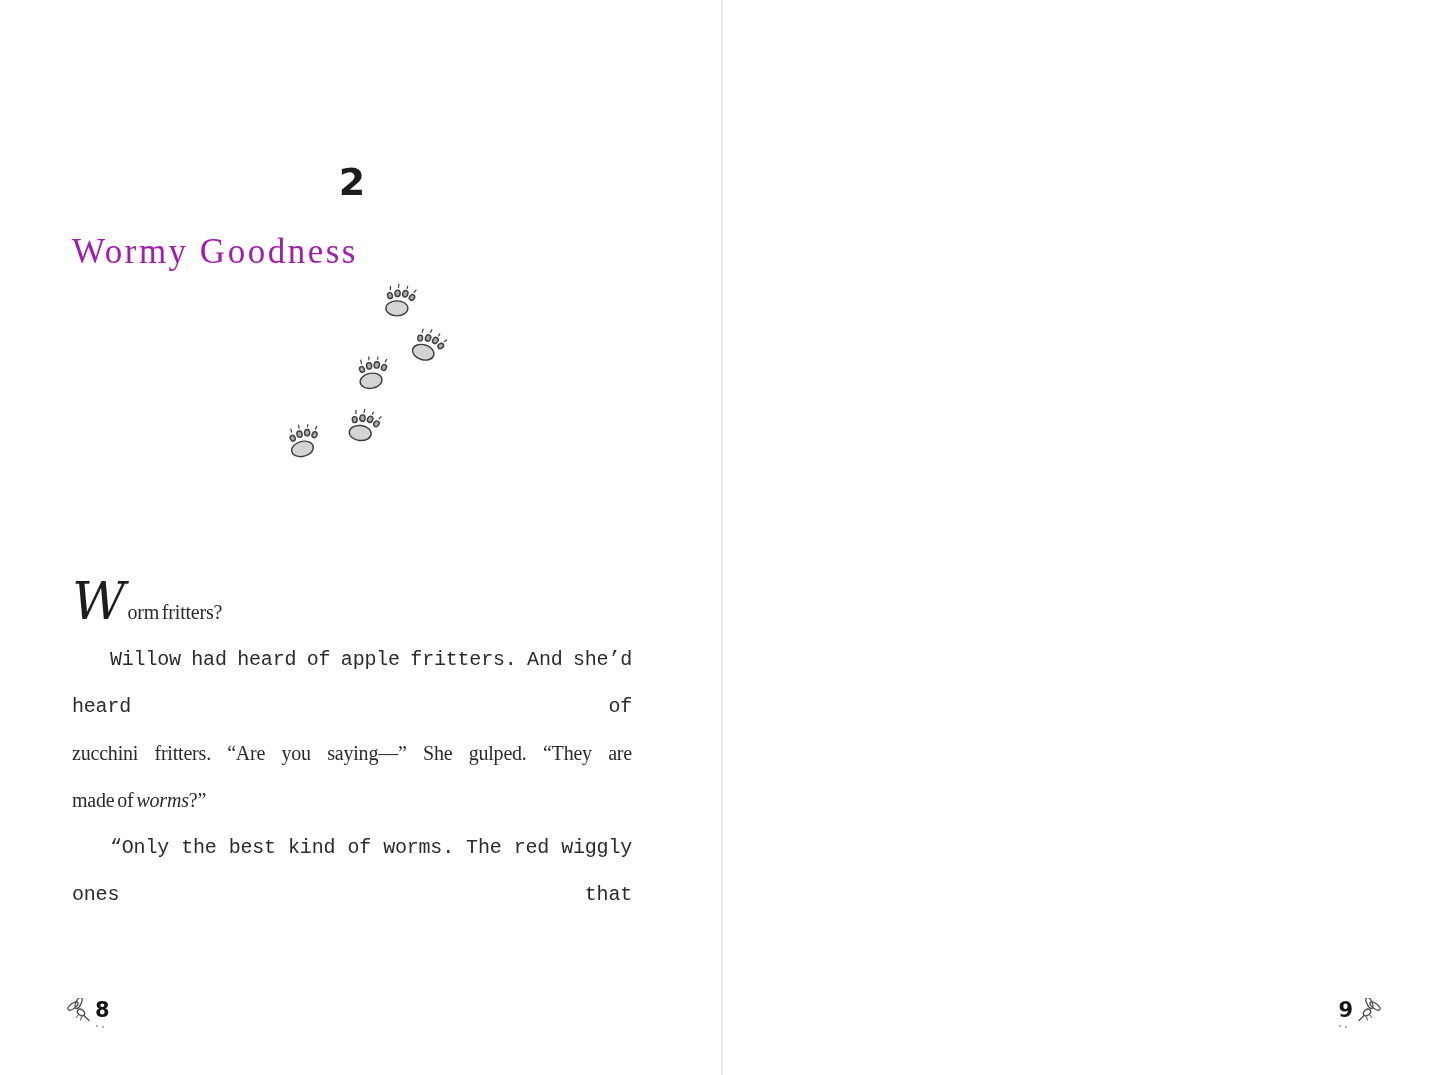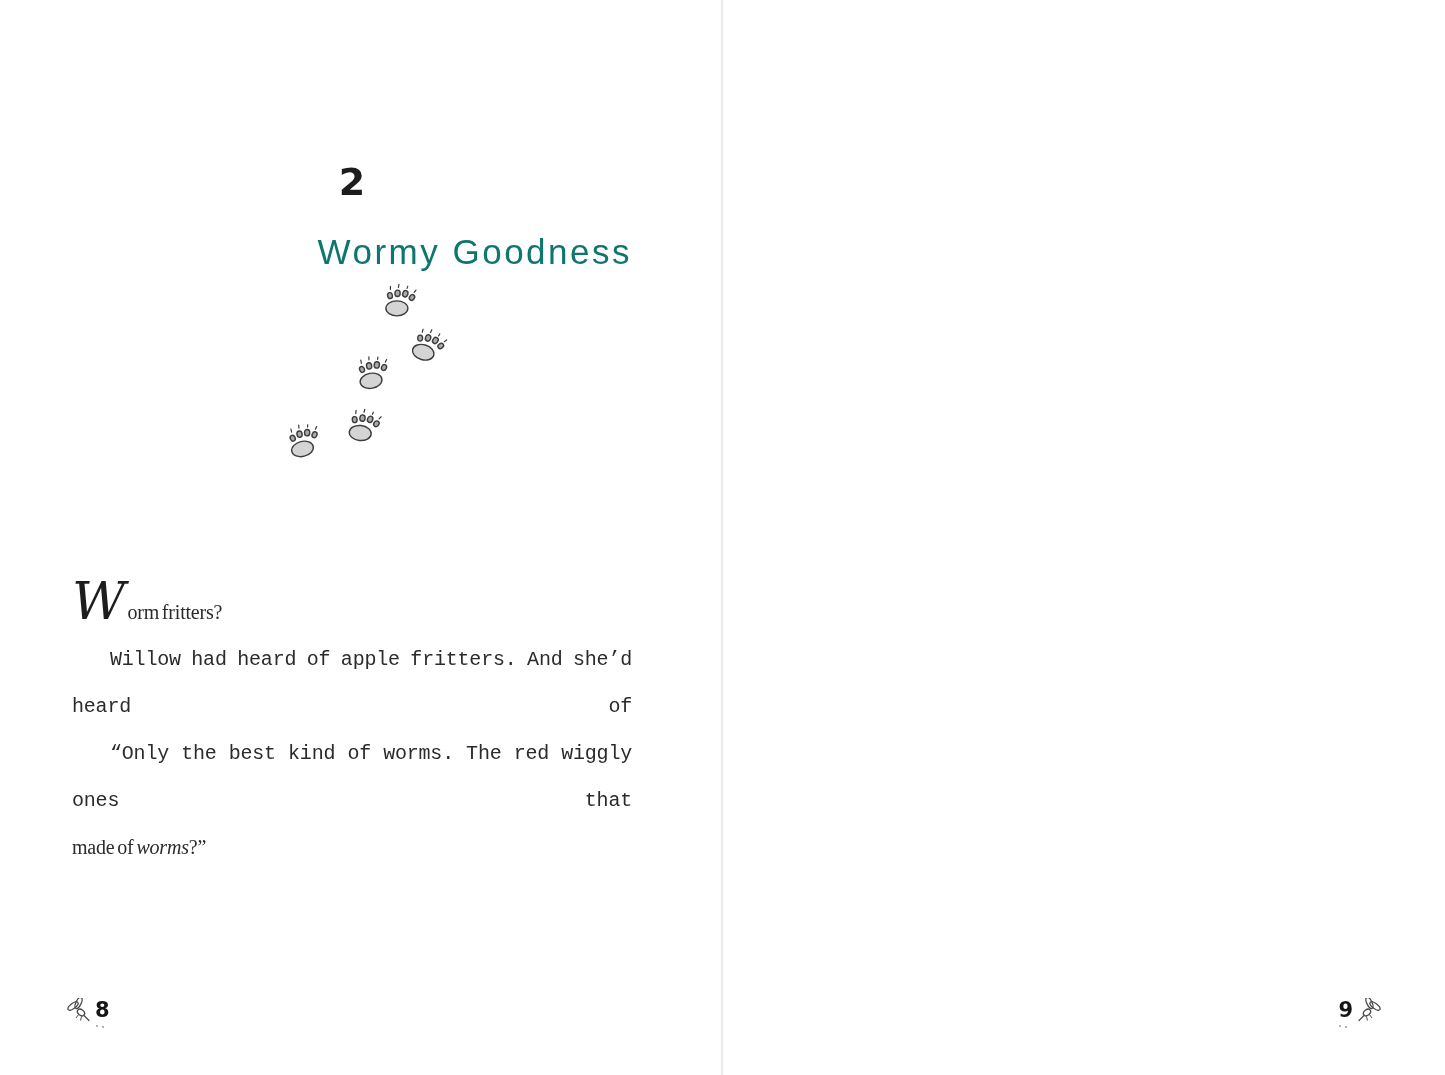--- a/index.html
+++ b/index.html
@@ -12,23 +12,23 @@
   .page.left{left:0;width:722px;}
   .page.right{left:723px;width:722px;}
   .gutter{position:absolute;left:721px;top:0;width:2px;height:1075px;background:#e9e9e9;}
 
   
   .chapter-number{
     position:absolute;left:72px;top:160px;width:560px;text-align:center;
     font-family:"DejaVu Sans", sans-serif;font-weight:700;font-size:38px;color:#1c1c1c;
   }
   .chapter-title{
-    position:absolute;left:72px;top:232px;width:560px;text-align:right;
-    font-family:Liberation Sans, sans-serif;font-weight:400;font-size:35px;
-    letter-spacing:2.5px;color:#0f766e;
+    position:absolute;left:72px;top:232px;width:560px;text-align:left;
+    font-family:Liberation Serif, serif;font-weight:400;font-size:35px;
+    letter-spacing:2.5px;color:#a21caf;
   }
   .paw{position:absolute;width:34px;height:36px;}
   .paw.p1{left:383px;top:284px;transform:rotate(18deg);}
   .paw.p2{left:411px;top:329px;transform:rotate(34deg);}
   .paw.p3{left:356px;top:356px;transform:rotate(8deg);}
   .paw.p4{left:347px;top:409px;transform:rotate(24deg);}
   .paw.p5{left:287px;top:424px;transform:rotate(4deg);}
 
   
   .body{position:absolute;font-size:20px;line-height:47px;color:#2b2b2b;
@@ -153,22 +153,23 @@
             <path d="M19.5 2.8 l0 -2.5"></path>
             <path d="M27.5 4.5 l1 -2.8"></path>
           </g>
         </svg>
     </span>
   </div>
 
   <div class="body body-left">
     <div class="line opening"><span class="dropcap">W</span><span>orm fritters?</span></div>
     <div class="line indent">Willow had heard of apple fritters. And she’d heard of</div>
+    <div class="line">zucchini fritters. “Are you saying—” She gulped. “They are</div>
+    <div class="line last"><span>made of </span><span class="it">worms</span><span>?”</span></div>
     <div class="line indent">“Only the best kind of worms. The red wiggly ones that</div>
-    <div class="line last"><span>made of </span><span class="it">worms</span><span>?”</span></div>
   </div>
 
   <div class="folio folio-left">
     <span class="fly">
       <svg width="24" height="24" viewBox="0 0 24 24" fill="none" stroke="#4c4c4c" stroke-width="1.3">
           <ellipse cx="7" cy="8" rx="6" ry="2.6" transform="rotate(-38 7 8)"></ellipse>
           <ellipse cx="12.5" cy="5" rx="6" ry="2.6" transform="rotate(-64 12.5 5)"></ellipse>
           <ellipse cx="15" cy="14.5" rx="4" ry="2.8" transform="rotate(38 15 14.5)"></ellipse>
           <path d="M18 17.5 L23 22.5" stroke-linecap="round"></path>
           <path d="M12.5 16.5 l-2.5 3.5 M15.5 18.5 l-1 4" stroke-width="1"></path>

